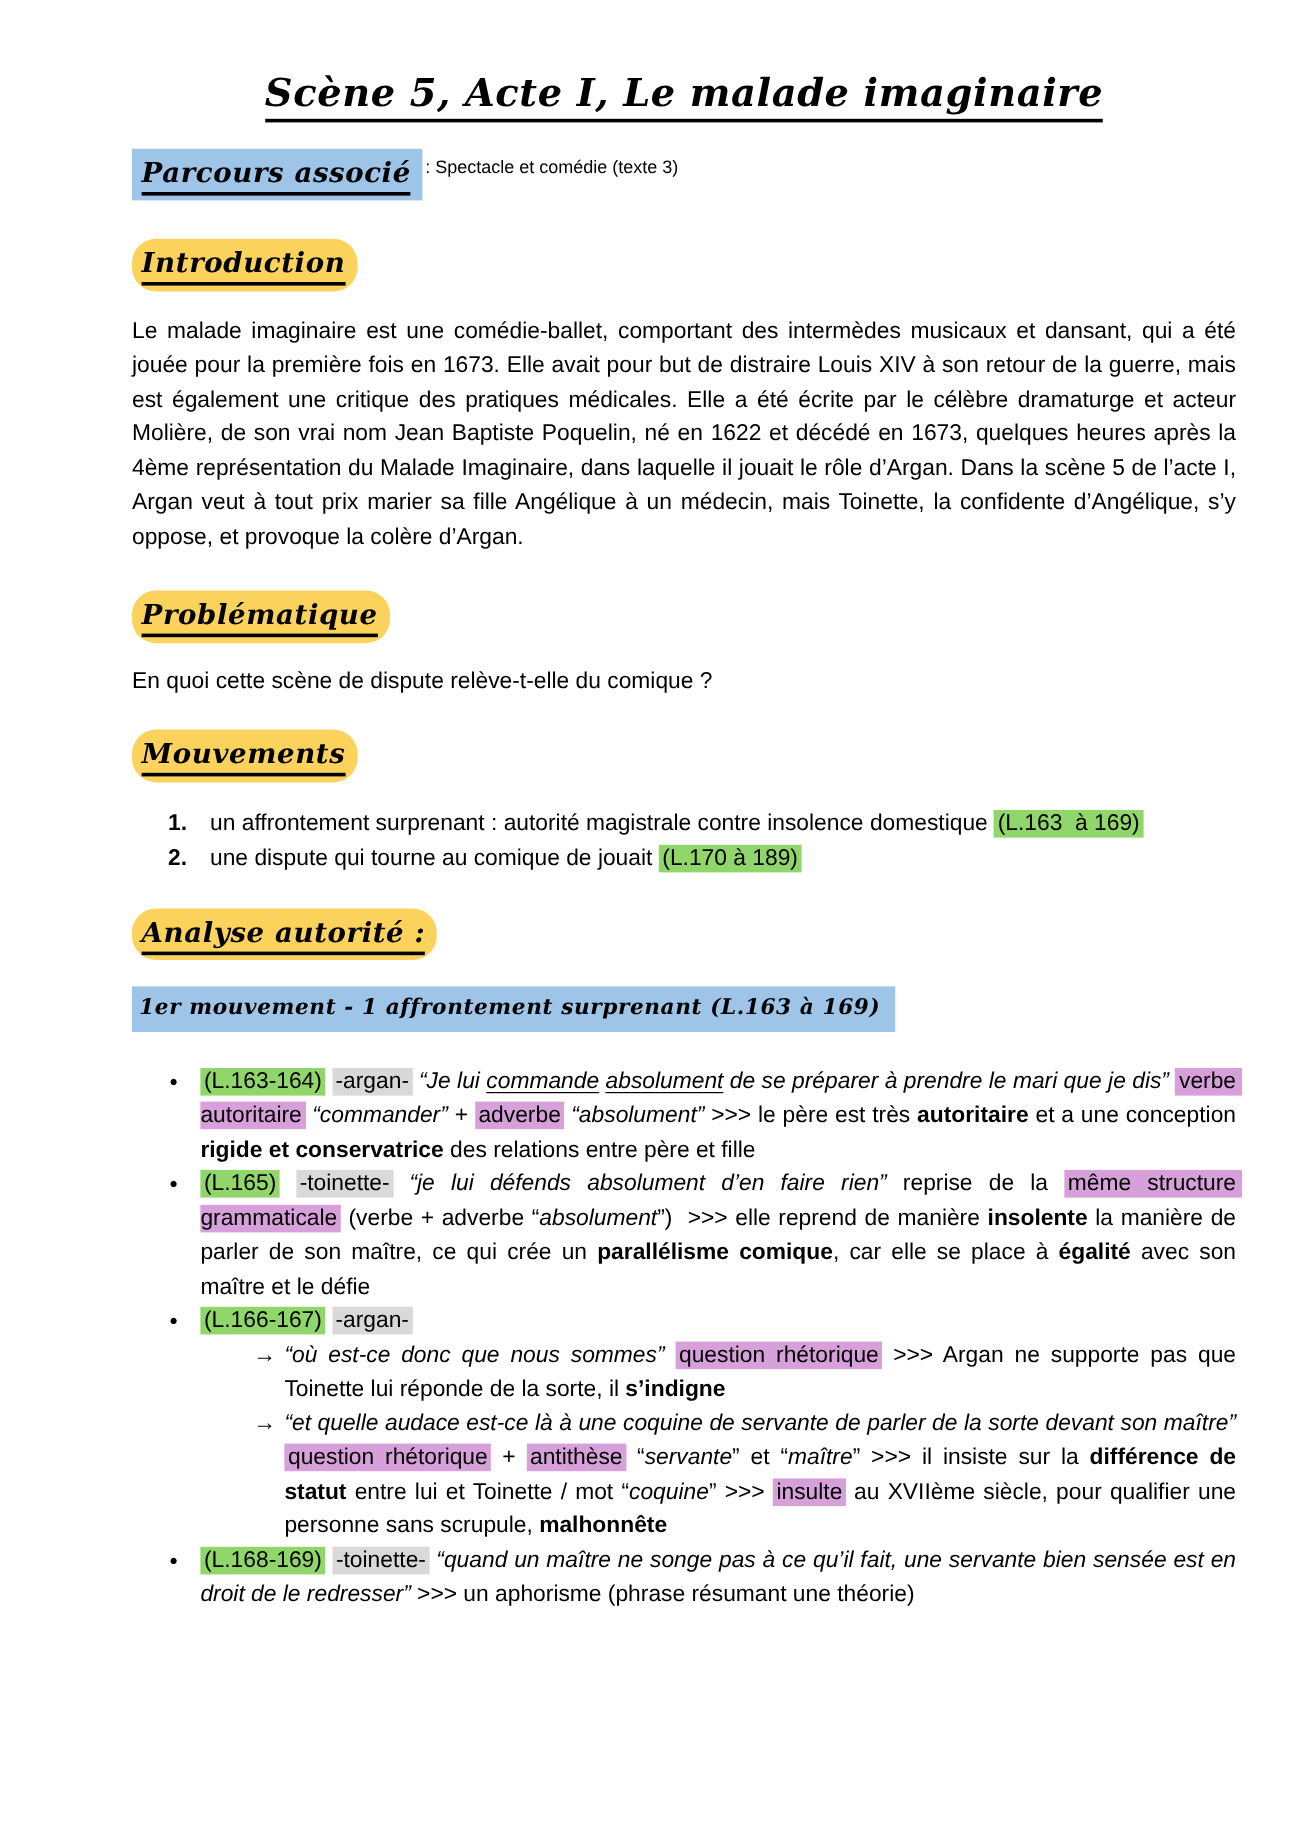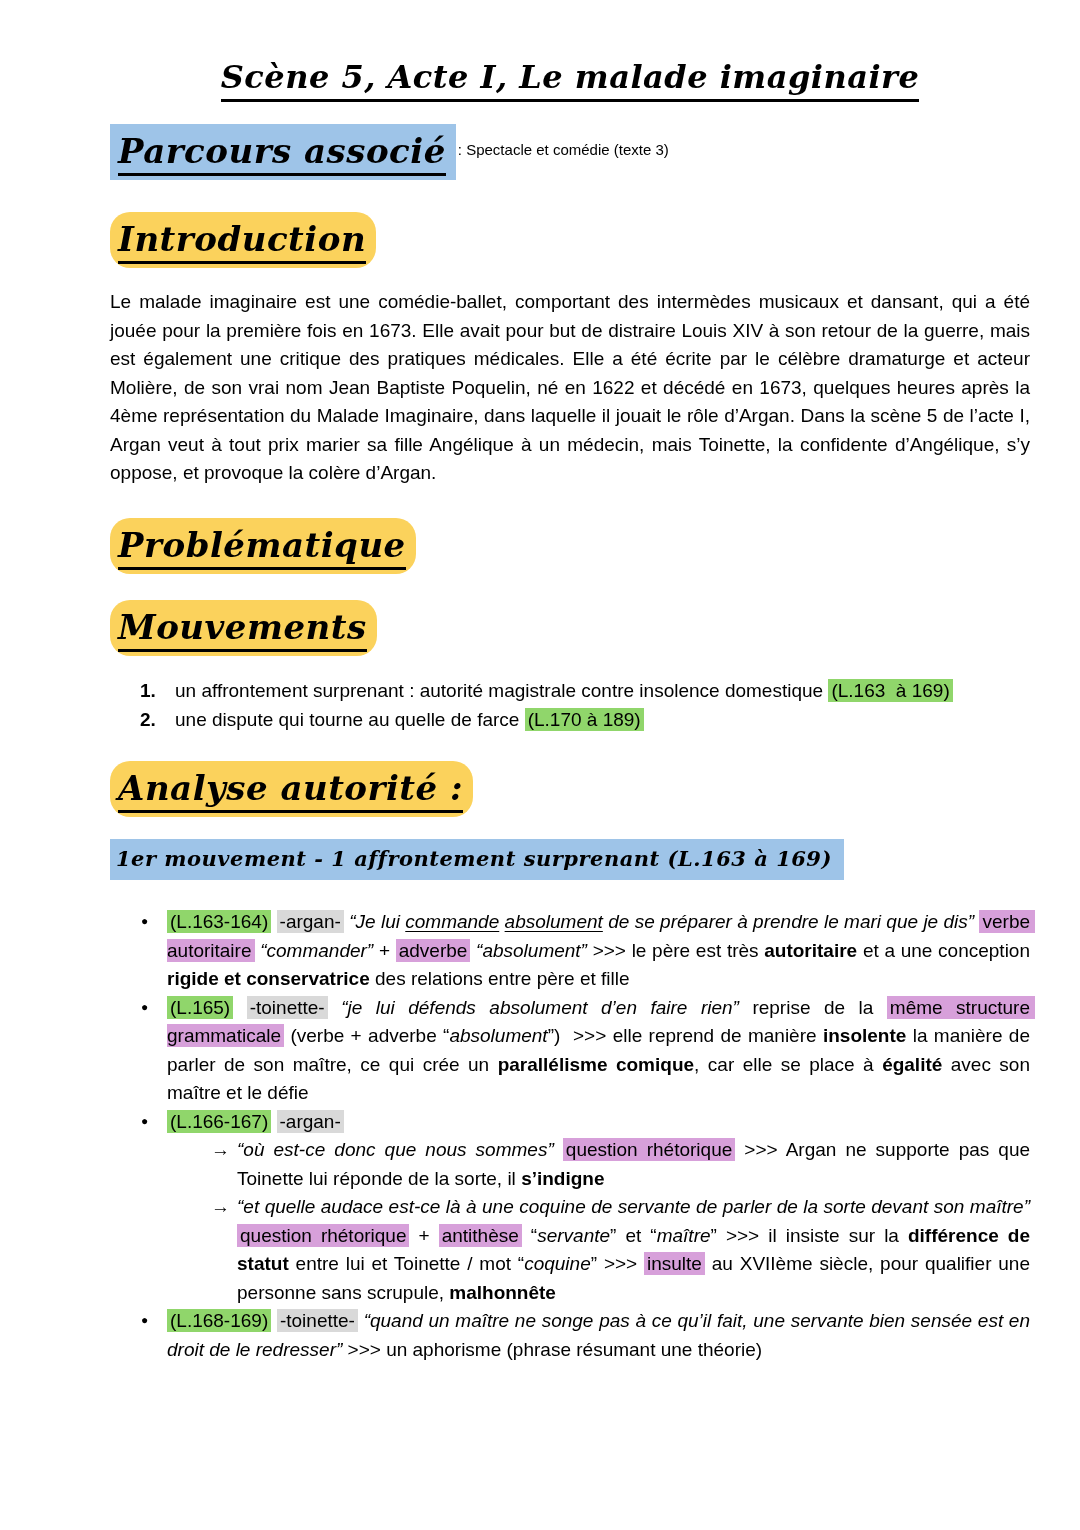--- a/index.html
+++ b/index.html
@@ -22,42 +22,42 @@
 
   
   .script{
     font-family:"DejaVu Serif","Liberation Serif",serif;
     font-style:italic;font-weight:700;
     letter-spacing:0.5px;
   }
   .doc-title{text-align:center;font-size:32px;}
   .doc-title .uline{border-bottom:3px solid var(--ink);padding-bottom:3px;}
 
-  .hl-head{display:inline-block;padding:8px 10px 9px 8px;font-size:34px;line-height:1.15;}
+  .hl-head{display:inline-block;padding:8px 10px 9px 8px;font-size:23px;line-height:1.15;}
   .bg-yellow{background:var(--hl-yellow);border-radius:20px;}
   .bg-blue{background:var(--hl-blue);}
   .uline{border-bottom:3px solid var(--ink);padding-bottom:2px;}
 
   .parcours-row{margin-top:28px;font-size:19px;}
   .parcours-row .hl-head{margin-right:2px;}
   .parcours-value{font-size:15px;vertical-align:8px;}
 
   .sect-intro-head{margin-top:32px;}
   .body-par{margin-top:20px;font-size:19px;line-height:1.5;text-align:justify;}
   .sect-prob-head{margin-top:30px;}
   .question{margin-top:18px;font-size:19px;line-height:1.5;}
   .sect-mouv-head{margin-top:26px;}
 
   .num-list{margin-top:20px;}
   .num-item{position:relative;padding-left:65px;font-size:19px;line-height:1.55;}
   .num-item .num{position:absolute;left:30px;font-weight:700;}
 
   .sect-analyse-head{margin-top:26px;}
   .movement-row{margin-top:22px;}
-  .movement-head{display:inline-block;background:var(--hl-blue);padding:7px 12px 9px 6px;font-size:21px;line-height:1.2;}
+  .movement-head{display:inline-block;background:var(--hl-blue);padding:7px 12px 9px 6px;font-size:18px;line-height:1.2;}
 
   .bullet-list{margin-top:28px;}
   .bullet-item{position:relative;padding-left:57px;font-size:19px;line-height:1.5;text-align:justify;}
   .bullet-item .bmark{position:absolute;left:31px;top:7px;font-size:12px;line-height:1;}
   .sub-row{position:relative;margin-left:46px;padding-left:24px;text-align:justify;}
   .sub-row .amark{position:absolute;left:-2px;font-weight:700;}
 
   
   .seg{white-space:pre-wrap;}
   .seg.it{font-style:italic;}
@@ -81,28 +81,29 @@
   <div class="sect-intro-head">
     <span class="hl-head script bg-yellow"><span class="uline">Introduction</span></span>
   </div>
 
   <p class="body-par">Le malade imaginaire est une comédie-ballet, comportant des intermèdes musicaux et dansant, qui a été jouée pour la première fois en 1673. Elle avait pour but de distraire Louis XIV à son retour de la guerre, mais est également une critique des pratiques médicales. Elle a été écrite par le célèbre dramaturge et acteur Molière, de son vrai nom Jean Baptiste Poquelin, né en 1622 et décédé en 1673, quelques heures après la 4ème représentation du Malade Imaginaire, dans laquelle il jouait le rôle d’Argan. Dans la scène 5 de l’acte I, Argan veut à tout prix marier sa fille Angélique à un médecin, mais Toinette, la confidente d’Angélique, s’y oppose, et provoque la colère d’Argan.</p>
 
   <div class="sect-prob-head">
     <span class="hl-head script bg-yellow"><span class="uline">Problématique</span></span>
   </div>
 
+  <p class="question">En quoi cette scène de dispute relève-t-elle du comique ?</p>
 
   <div class="sect-mouv-head">
     <span class="hl-head script bg-yellow"><span class="uline">Mouvements</span></span>
   </div>
 
   <div class="num-list">
       <div class="num-item"><span class="num">1.</span><span class="seg">un affrontement surprenant : autorité magistrale contre insolence domestique </span><span class="seg hg">(L.163  à 169)</span></div>
-      <div class="num-item"><span class="num">2.</span><span class="seg">une dispute qui tourne au quelle de farce </span><span class="seg hg">(L.170 à 189)</span></div>
+      <div class="num-item"><span class="num">2.</span><span class="seg">une dispute qui tourne au comique de jouait </span><span class="seg hg">(L.170 à 189)</span></div>
     </div>
 
   <div class="sect-analyse-head">
     <span class="hl-head script bg-yellow"><span class="uline">Analyse autorité :</span></span>
   </div>
 
   <div class="movement-row">
     <span class="movement-head script">1er mouvement - 1 affrontement surprenant (L.163 à 169)</span>
   </div>
 

